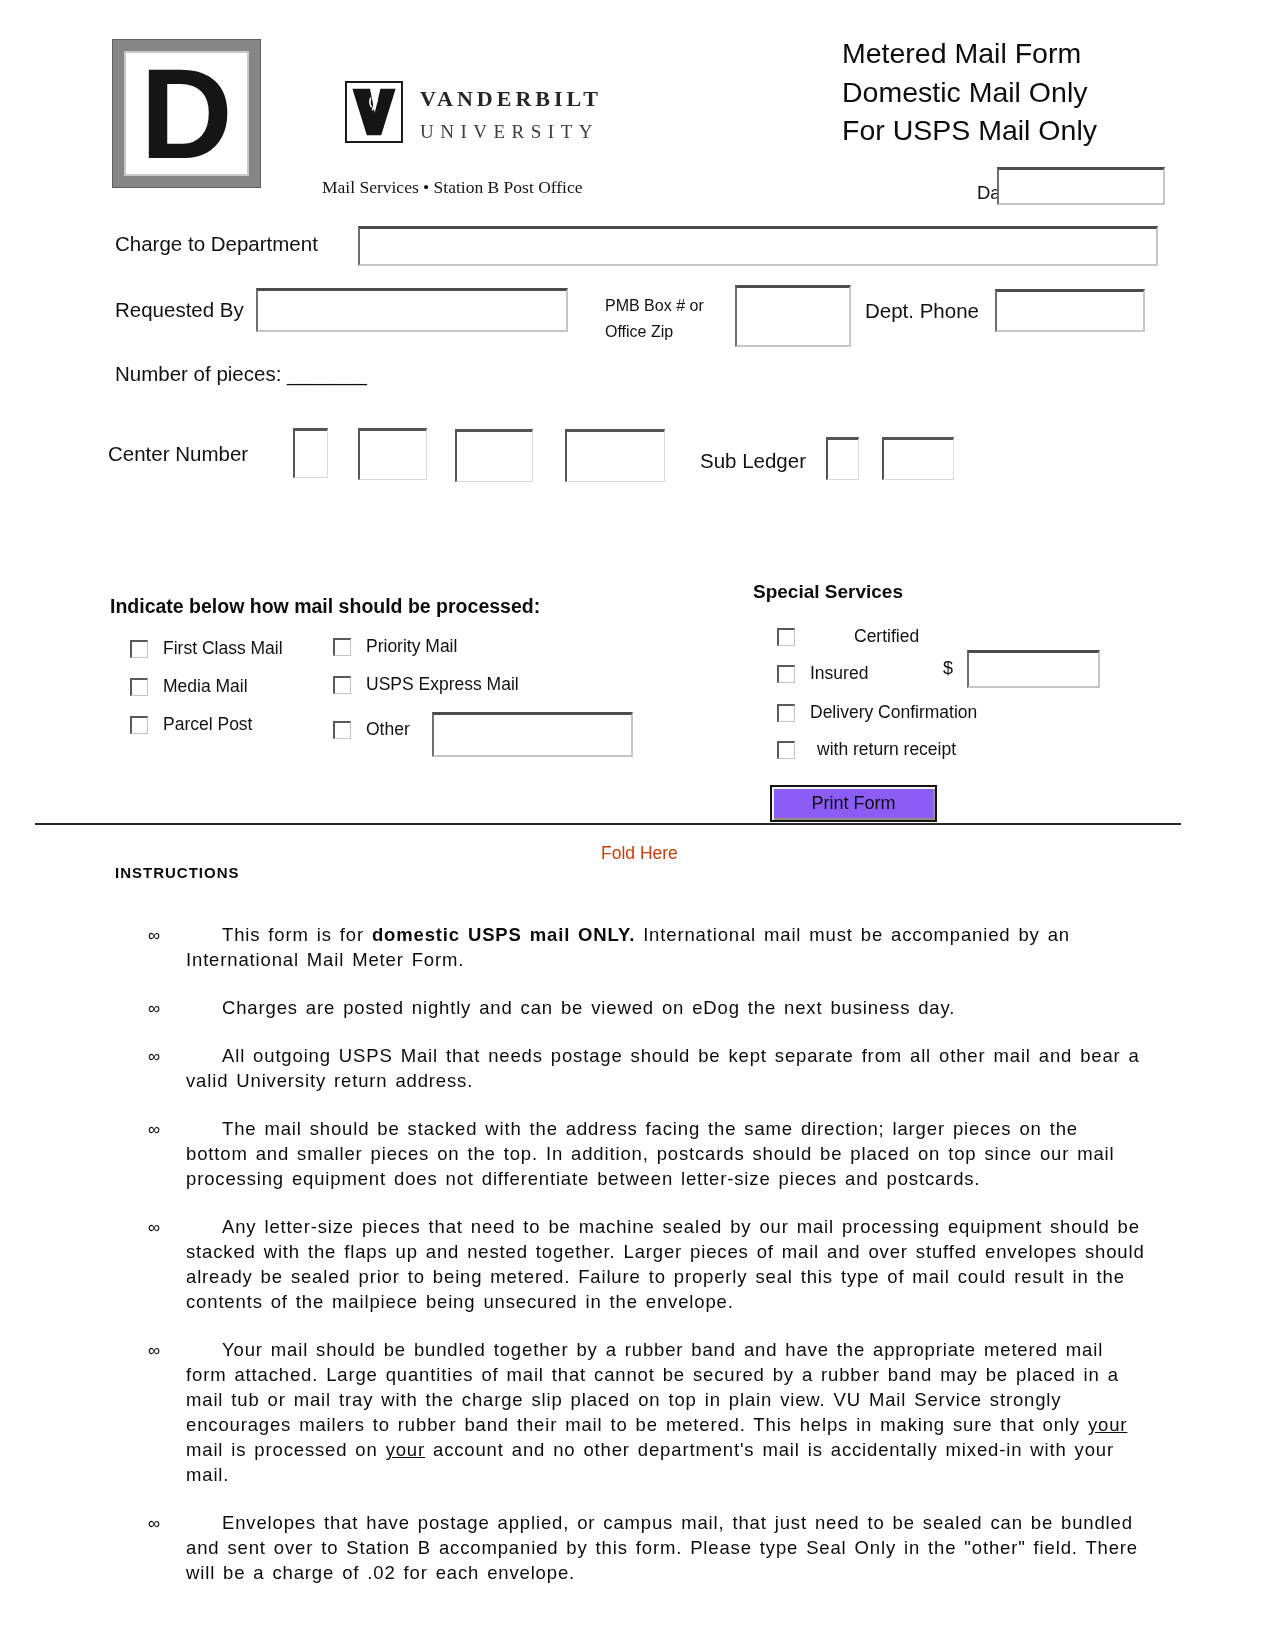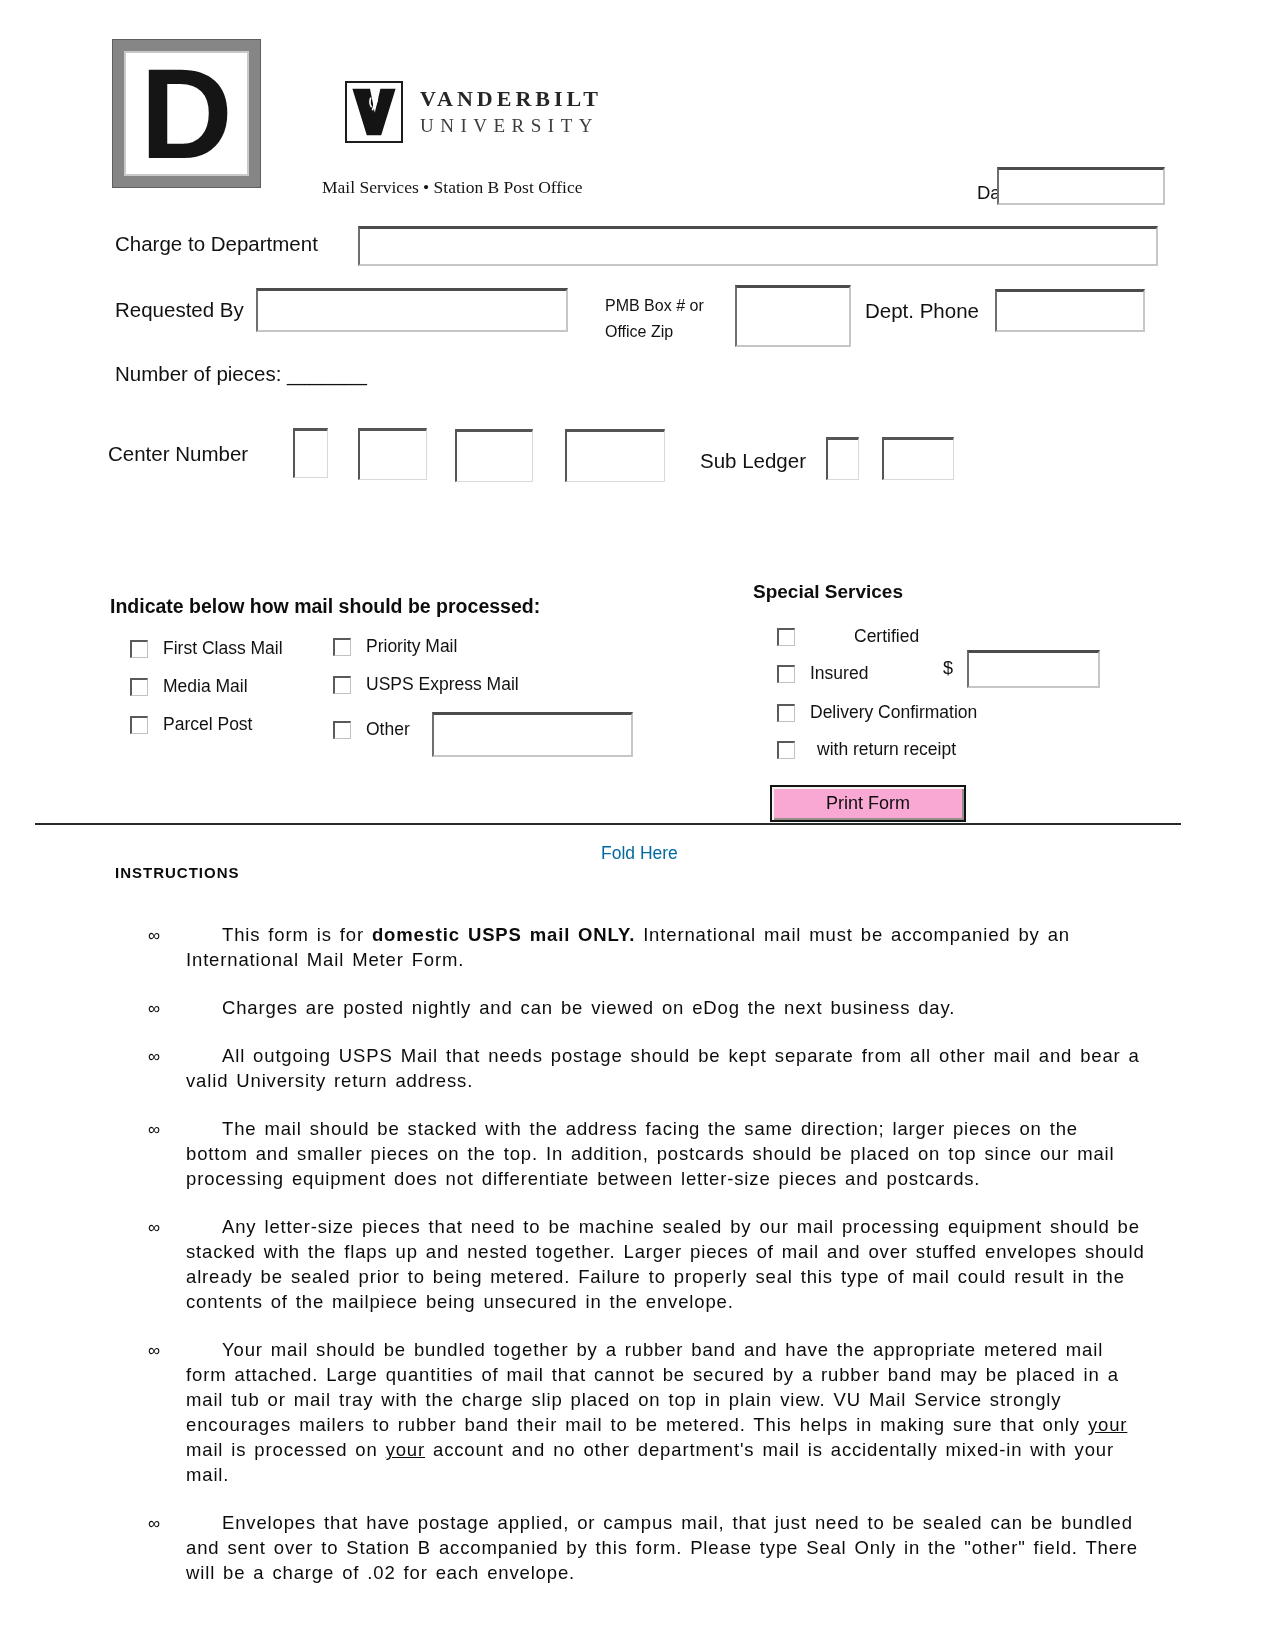--- a/index.html
+++ b/index.html
@@ -10,21 +10,21 @@
   
   .d-box { position:absolute; left:113px; top:40px; width:147px; height:147px;
            border:11px solid #868686; background:#fff;
            box-shadow: 0 0 0 1px #5e5e5e, inset 0 0 0 2px #c9c9c9;
            display:flex; align-items:center; justify-content:center; }
   .d-letter { font-size:128px; font-weight:bold; line-height:110px; color:#151515; }
   .v-box { position:absolute; left:345px; top:81px; width:58px; height:62px;
            border:2px solid #1c1c1c; background:#fff; padding:3px; }
   .vu-name { position:absolute; left:420px; top:86px; font-family:"Liberation Serif", serif; }
   .vu-line1 { font-size:22px; font-weight:bold; letter-spacing:4px; color:#262626; }
-  .vu-line2 { font-size:19px; letter-spacing:6.5px; color:#3d3d3d; margin-top:3px; }
+  .vu-line2 { font-size:19px; letter-spacing:6.5px; color:#3d3d3d; margin-top:9px; }
   .mail-services { position:absolute; left:322px; top:177px; font-family:"Liberation Serif", serif;
                    font-size:17.5px; color:#141414; }
   .title-block { position:absolute; left:842px; top:34px; }
   .title-line { font-size:28.5px; line-height:38.5px; color:#0c0c0c; }
   .date-label { position:absolute; left:950px; top:182px; font-size:18.5px;margin-left:27px; }
 
   
   .lbl { position:absolute; font-size:20.5px; color:#121212; white-space:nowrap; }
   .small-lbl { position:absolute; font-size:16px; line-height:26px; color:#121212; }
   .field { position:absolute; background:#fff;
@@ -35,27 +35,27 @@
            border-top:3px solid #555; border-left:2px solid #555;
            border-right:1px solid #d9d9d9; border-bottom:1px solid #d9d9d9;
            font-size:18px; font-family:"Liberation Sans", sans-serif; padding:0 4px; color:#111; }
   .section-head { position:absolute; font-size:19.5px; font-weight:bold; color:#0d0d0d; white-space:nowrap; }
   .cbrow { position:absolute; display:flex; align-items:center; }
   .cb { width:18px; height:18px; background:#fff; flex:0 0 auto;
         border-top:2px solid #5a5a5a; border-left:2px solid #5a5a5a;
         border-right:1px solid #c2c2c2; border-bottom:1px solid #c2c2c2; }
   .chklbl { font-size:17.5px; margin-left:15px; color:#121212; white-space:nowrap; }
   .dollar { position:absolute; font-size:18px; color:#121212; }
-  .print-btn { position:absolute; left:770px; top:785px; width:196px; height:37px;
-               background:#f9a8d4; border:2px solid #141414;
+  .print-btn { position:absolute; left:770px; top:785px; width:167px; height:37px;
+               background:#8b5cf6; border:2px solid #141414;
                box-shadow: inset 2px 2px 0 #f4f3ef, inset -2px -2px 0 #938f87;
                display:flex; align-items:center; justify-content:center;
                font-size:18px; color:#0d0d0d; cursor:pointer; }
   .fold-line { position:absolute; left:35px; top:823px; width:1146px; height:2px; background:#2b2b2b; }
-  .fold-here { position:absolute; left:601px; top:843px; font-size:17.5px; color:#0369a1; }
+  .fold-here { position:absolute; left:601px; top:843px; font-size:17.5px; color:#c2410c; }
 
   
   .instructions-head { position:absolute; left:115px; top:864px; font-size:15px; font-weight:bold;
                        letter-spacing:1px; color:#0b0b0b; }
   .instructions-list { position:absolute; left:148px; top:922px; width:998px; }
   .instr-item { position:relative; padding-left:38px; margin-bottom:23px;
                 font-size:18.5px; line-height:25px; letter-spacing:0.85px; word-spacing:2px; color:#0c0c0c; }
   .instr-item .bullet { position:absolute; left:0; top:1px; font-size:17px; letter-spacing:0; }
   .instr-item .itext { display:block; text-indent:36px; }
   .instr-item .b { font-weight:bold; }
@@ -75,20 +75,25 @@
       <path d="M3 3 H25 L31 33 L38 3 H57 L39 61 H21 Z" fill="#141414"></path>
       <path d="M28 8 c4 7 3 15 0 22 M33 7 c2 6 1 12 -1 16 M26 14 c-2 5 -1 9 1 12" stroke="#ffffff" stroke-width="2" fill="none"></path>
     </svg>
   </div>
   <div class="vu-name">
     <div class="vu-line1">VANDERBILT</div>
     <div class="vu-line2">UNIVERSITY</div>
   </div>
   <div class="mail-services">Mail Services • Station B Post Office</div>
 
+  <div class="title-block">
+    <div class="title-line">Metered Mail Form</div>
+    <div class="title-line">Domestic Mail Only</div>
+    <div class="title-line">For USPS Mail Only</div>
+  </div>
   <div class="date-label">Date</div>
   <input class="field" style="left: 997px; top: 167px; width: 168px; height: 38px;" value="">
 
   <div class="lbl" style="left:115px; top:232px;">Charge to Department</div>
   <input class="field" style="left: 358px; top: 226px; width: 800px; height: 40px;" value="">
 
   <div class="lbl" style="left:115px; top:298px;">Requested By</div>
   <input class="field" style="left: 256px; top: 288px; width: 312px; height: 44px;" value="">
 
   <div class="small-lbl" style="left:605px; top:293px;">

